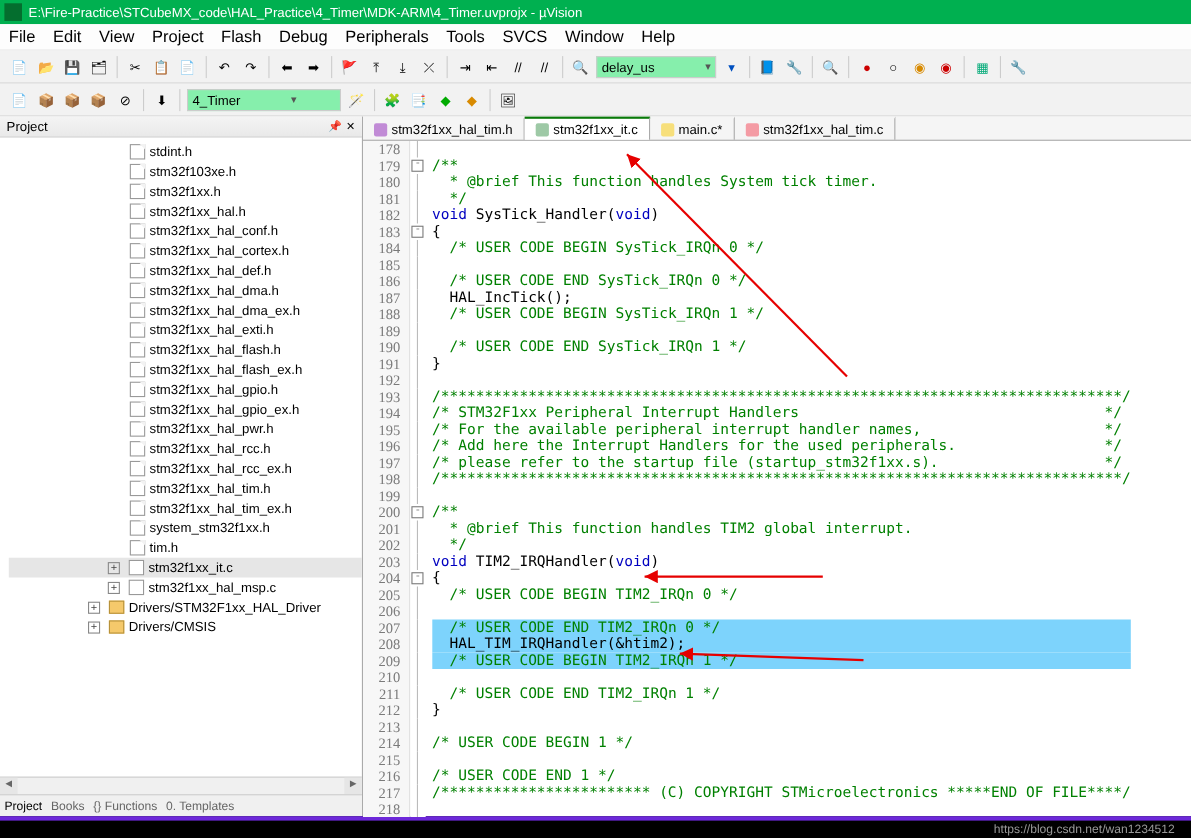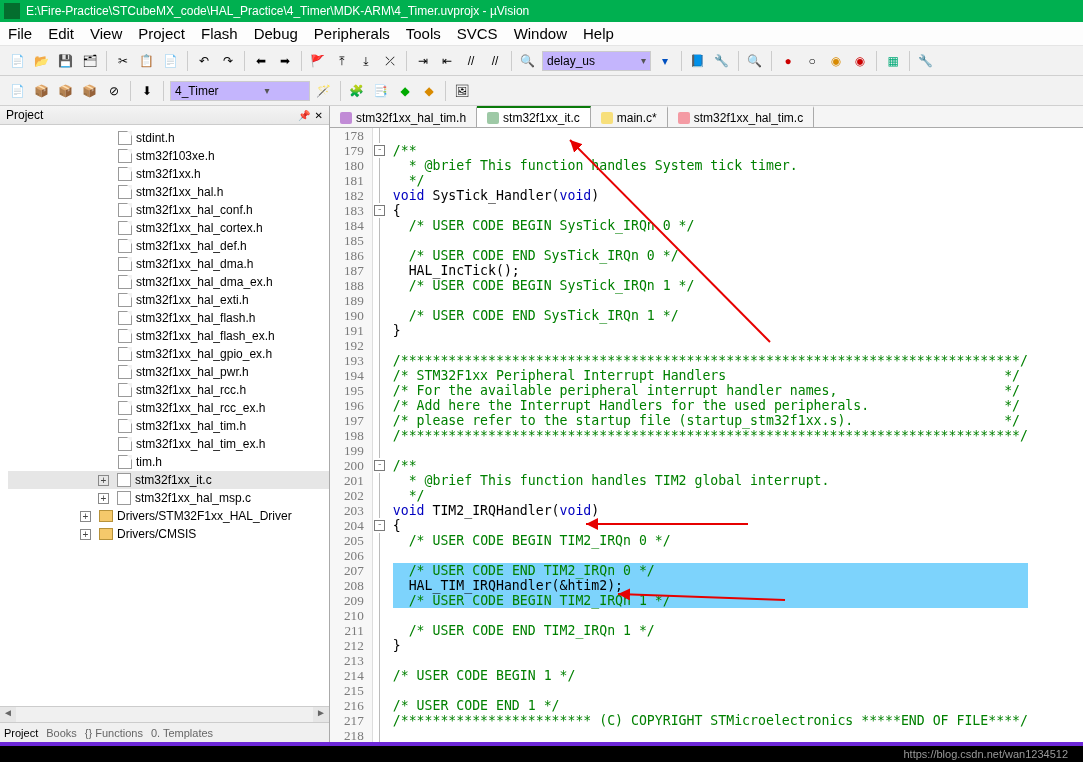--- a/index.html
+++ b/index.html
@@ -5,21 +5,21 @@
   * { box-sizing: border-box; margin: 0; padding: 0; }
   body { font-family: "Segoe UI", Tahoma, Arial, sans-serif; font-size: 12px; background: #fff; color: #000; width: 1083px; height: 762px; overflow: hidden; position: relative; }
   .title-bar { background: #00b050; color: #fff; height: 22px; display: flex; align-items: center; padding: 0 4px; font-size: 12px; }
   .title-bar .app-icon { width: 16px; height: 16px; background: #046e2e; margin-right: 6px; display: inline-block; }
   .menu-bar { background: #fdfdfd; height: 24px; display: flex; align-items: center; padding: 0 8px; gap: 16px; border-bottom: 1px solid #e5e5e5; font-size: 15px; }
   .menu-item { cursor: default; }
   .toolbar { background: #f2f2f2; height: 30px; display: flex; align-items: center; gap: 4px; border-bottom: 1px solid #d0d0d0; padding: 0 8px; }
   .toolbar2 { background: #f2f2f2; height: 30px; display: flex; align-items: center; gap: 4px; border-bottom: 1px solid #d0d0d0; padding: 0 8px; }
   .tb-btn { width: 20px; height: 20px; display: inline-flex; align-items: center; justify-content: center; cursor: default; }
   .tb-sep { width:1px; height:20px; background:#ccc; margin:0 2px; }
-  .tb-combo { border:1px solid #ccc; background:#c4b5fd; font-size:12px; padding:1px 4px; display:inline-flex; align-items:center; gap:6px; height:20px; }
+  .tb-combo { border:1px solid #ccc; background:#86efac; font-size:12px; padding:1px 4px; display:inline-flex; align-items:center; gap:6px; height:20px; }
   .tb-combo::after { content:"▾"; margin-left:40px; font-size:10px; color:#555; }
   .main-area { display: flex; height: calc(762px - 22px - 24px - 30px - 30px - 20px); }
   .project-panel { width: 330px; border-right: 1px solid #aaa; background: #fff; display: flex; flex-direction: column; }
   .project-header { background: linear-gradient(#f4f4f4,#e9e9e9); border-bottom: 1px solid #ccc; padding: 2px 6px; display: flex; align-items: center; justify-content: space-between; font-size:12px; }
   .project-header .ctrls { display:flex; gap:4px; font-size:10px; }
   .tree { flex:1; overflow:auto; padding:4px 0 4px 8px; font-size:12px; }
   .tree-row { display:flex; align-items:center; gap:4px; height:18px; padding-left:110px; white-space:nowrap; }
   .tree-row.sel { background:#e6e6e6; }
   .tree-row.lv2 { padding-left:90px; }
   .tree-row.lv1 { padding-left:72px; }
@@ -200,20 +200,24 @@
         <div class="tree-row">
           <span class="file-icon"></span>
           <span>stm32f1xx_hal_flash.h</span>
         </div>
         <div class="tree-row">
           <span class="file-icon"></span>
           <span>stm32f1xx_hal_flash_ex.h</span>
         </div>
         <div class="tree-row">
           <span class="file-icon"></span>
+          <span>stm32f1xx_hal_gpio.h</span>
+        </div>
+        <div class="tree-row">
+          <span class="file-icon"></span>
           <span>stm32f1xx_hal_gpio_ex.h</span>
         </div>
         <div class="tree-row">
           <span class="file-icon"></span>
           <span>stm32f1xx_hal_pwr.h</span>
         </div>
         <div class="tree-row">
           <span class="file-icon"></span>
           <span>stm32f1xx_hal_rcc.h</span>
         </div>
@@ -221,20 +225,24 @@
           <span class="file-icon"></span>
           <span>stm32f1xx_hal_rcc_ex.h</span>
         </div>
         <div class="tree-row">
           <span class="file-icon"></span>
           <span>stm32f1xx_hal_tim.h</span>
         </div>
         <div class="tree-row">
           <span class="file-icon"></span>
           <span>stm32f1xx_hal_tim_ex.h</span>
+        </div>
+        <div class="tree-row">
+          <span class="file-icon"></span>
+          <span>system_stm32f1xx.h</span>
         </div>
         <div class="tree-row">
           <span class="file-icon"></span>
           <span>tim.h</span>
         </div>
         <div class="tree-row lv2 sel">
           <span class="pm">+</span>
           <span class="c-icon"></span>
           <span>stm32f1xx_it.c</span>
         </div>

